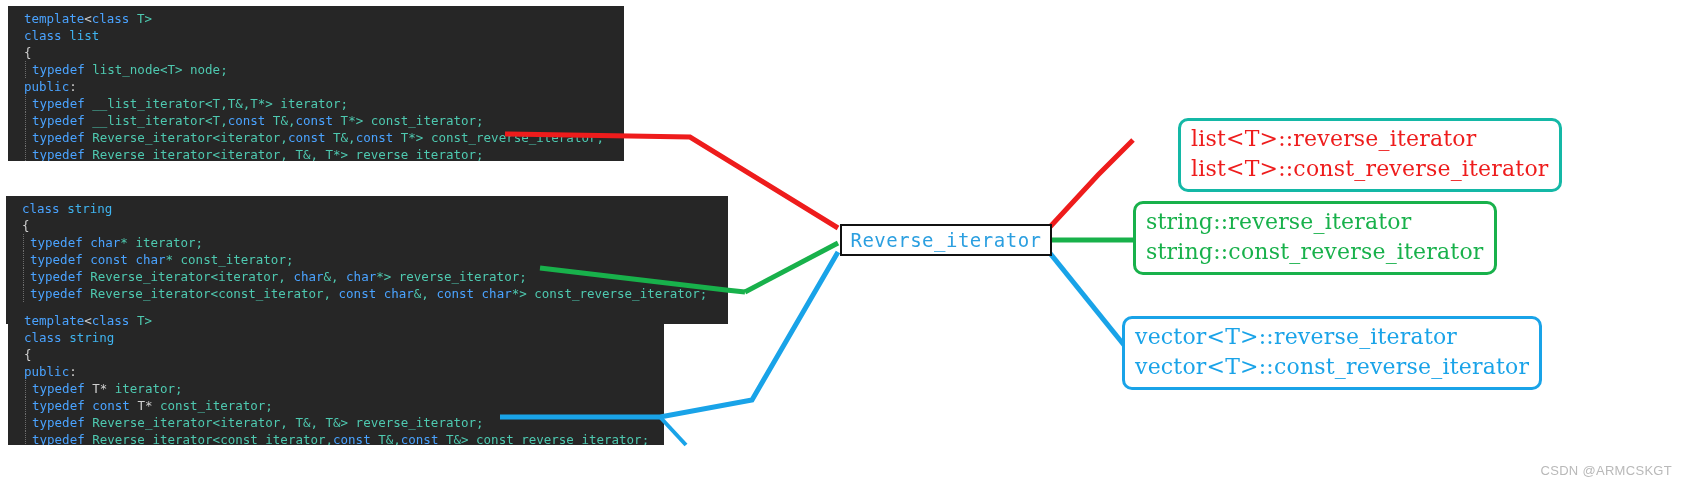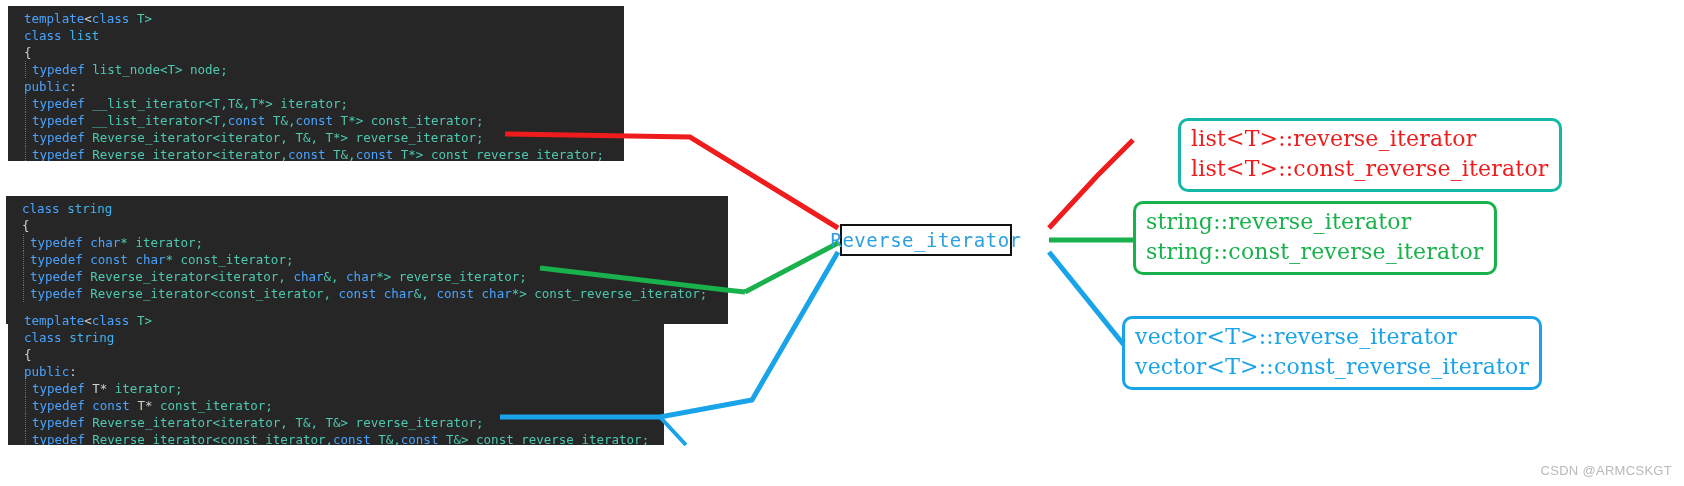--- a/index.html
+++ b/index.html
@@ -47,21 +47,21 @@
   .punc { color: #cfcfcf; }
 
   #panel-list   { left: 8px;  top: 6px;   width: 616px; height: 155px; }
   #panel-string { left: 6px;  top: 172px; width: 722px; height: 128px; }
   #panel-vector { left: 8px;  top: 308px; width: 656px; height: 137px; }
 
   
   #center-node {
     position: absolute;
     left: 840px; top: 224px;
-    width: 172px; height: 32px;
+    width: 212px; height: 32px;
     border: 2px solid #111111;
     background: #ffffff;
     display: flex;
     align-items: center;
     justify-content: center;
     z-index: 5;
   }
   #center-node .label {
     font-family: "DejaVu Sans Mono", "Liberation Mono", monospace;
     font-size: 19px;
@@ -134,22 +134,22 @@
   </svg>
 
   <div class="code-panel" id="panel-list" style="background: rgb(38, 38, 38);">
       <div class="code-line"><span class="kw">template</span><span class="punc">&lt;</span><span class="kw">class</span><span class="type"> T&gt;</span></div>
       <div class="code-line"><span class="kw">class</span><span class="plain"> </span><span class="kw2">list</span></div>
       <div class="code-line"><span class="plain">{</span></div>
       <div class="code-line indent"><span class="kw">typedef</span><span class="type"> list_node&lt;T&gt; node;</span></div>
       <div class="code-line"><span class="kw">public</span><span class="plain">:</span></div>
       <div class="code-line indent"><span class="kw">typedef</span><span class="type"> __list_iterator&lt;T,T&amp;,T*&gt; iterator;</span></div>
       <div class="code-line indent"><span class="kw">typedef</span><span class="type"> __list_iterator&lt;T,</span><span class="kw">const</span><span class="type"> T&amp;,</span><span class="kw">const</span><span class="type"> T*&gt; const_iterator;</span></div>
+      <div class="code-line indent"><span class="kw">typedef</span><span class="type"> Reverse_iterator&lt;iterator,</span><span class="kw">const</span><span class="type"> T&amp;,</span><span class="kw">const</span><span class="type"> T*&gt; const_reverse_iterator;</span></div>
       <div class="code-line indent"><span class="kw">typedef</span><span class="type"> Reverse_iterator&lt;iterator, T&amp;, T*&gt; reverse_iterator;</span></div>
-      <div class="code-line indent"><span class="kw">typedef</span><span class="type"> Reverse_iterator&lt;iterator,</span><span class="kw">const</span><span class="type"> T&amp;,</span><span class="kw">const</span><span class="type"> T*&gt; const_reverse_iterator;</span></div>
     </div>
   <div class="code-panel" id="panel-string" style="background: rgb(38, 38, 38); margin-top: 24px;">
       <div class="code-line"><span class="kw">class</span><span class="plain"> </span><span class="kw2">string</span></div>
       <div class="code-line"><span class="plain">{</span></div>
       <div class="code-line indent"><span class="kw">typedef</span><span class="plain"> </span><span class="kw">char</span><span class="type">* iterator;</span></div>
       <div class="code-line indent"><span class="kw">typedef</span><span class="plain"> </span><span class="kw">const</span><span class="plain"> </span><span class="kw">char</span><span class="type">* const_iterator;</span></div>
       <div class="code-line indent"><span class="kw">typedef</span><span class="type"> Reverse_iterator&lt;iterator, </span><span class="kw">char</span><span class="type">&amp;, </span><span class="kw">char</span><span class="type">*&gt; reverse_iterator;</span></div>
       <div class="code-line indent"><span class="kw">typedef</span><span class="type"> Reverse_iterator&lt;const_iterator, </span><span class="kw">const</span><span class="plain"> </span><span class="kw">char</span><span class="type">&amp;, </span><span class="kw">const</span><span class="plain"> </span><span class="kw">char</span><span class="type">*&gt; const_reverse_iterator;</span></div>
     </div>
   <div class="code-panel" id="panel-vector" style="background: rgb(38, 38, 38);">

